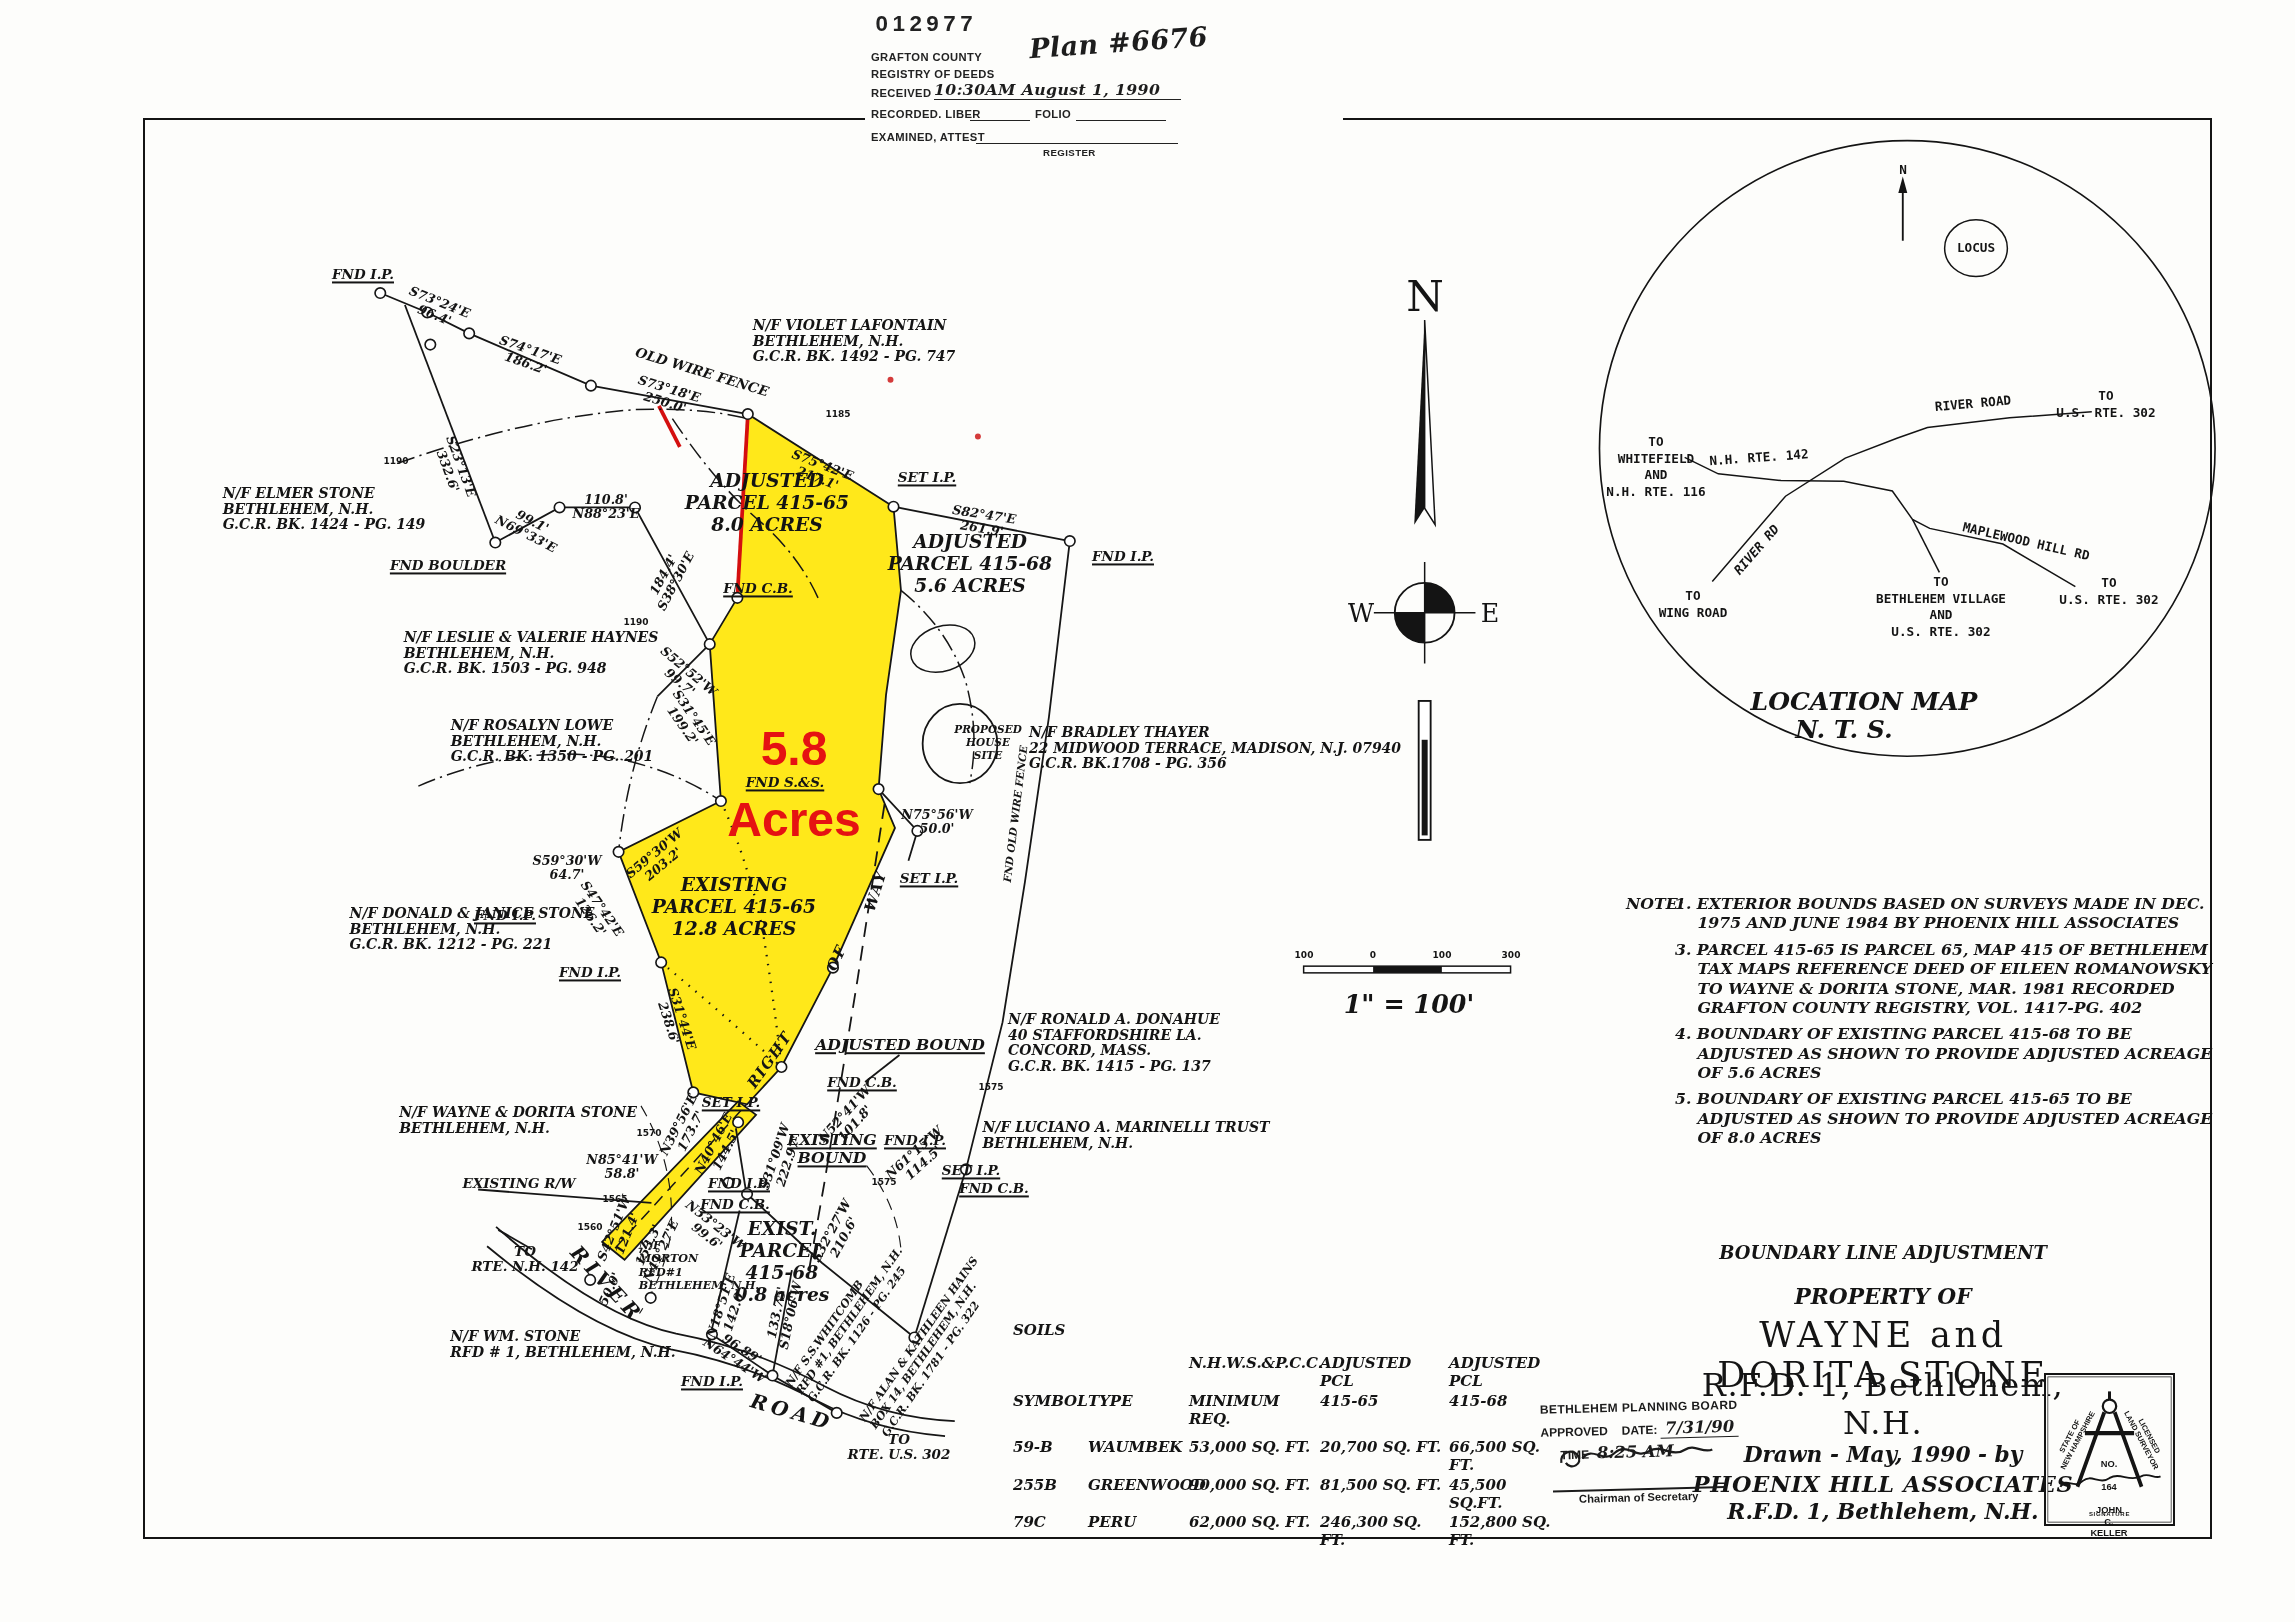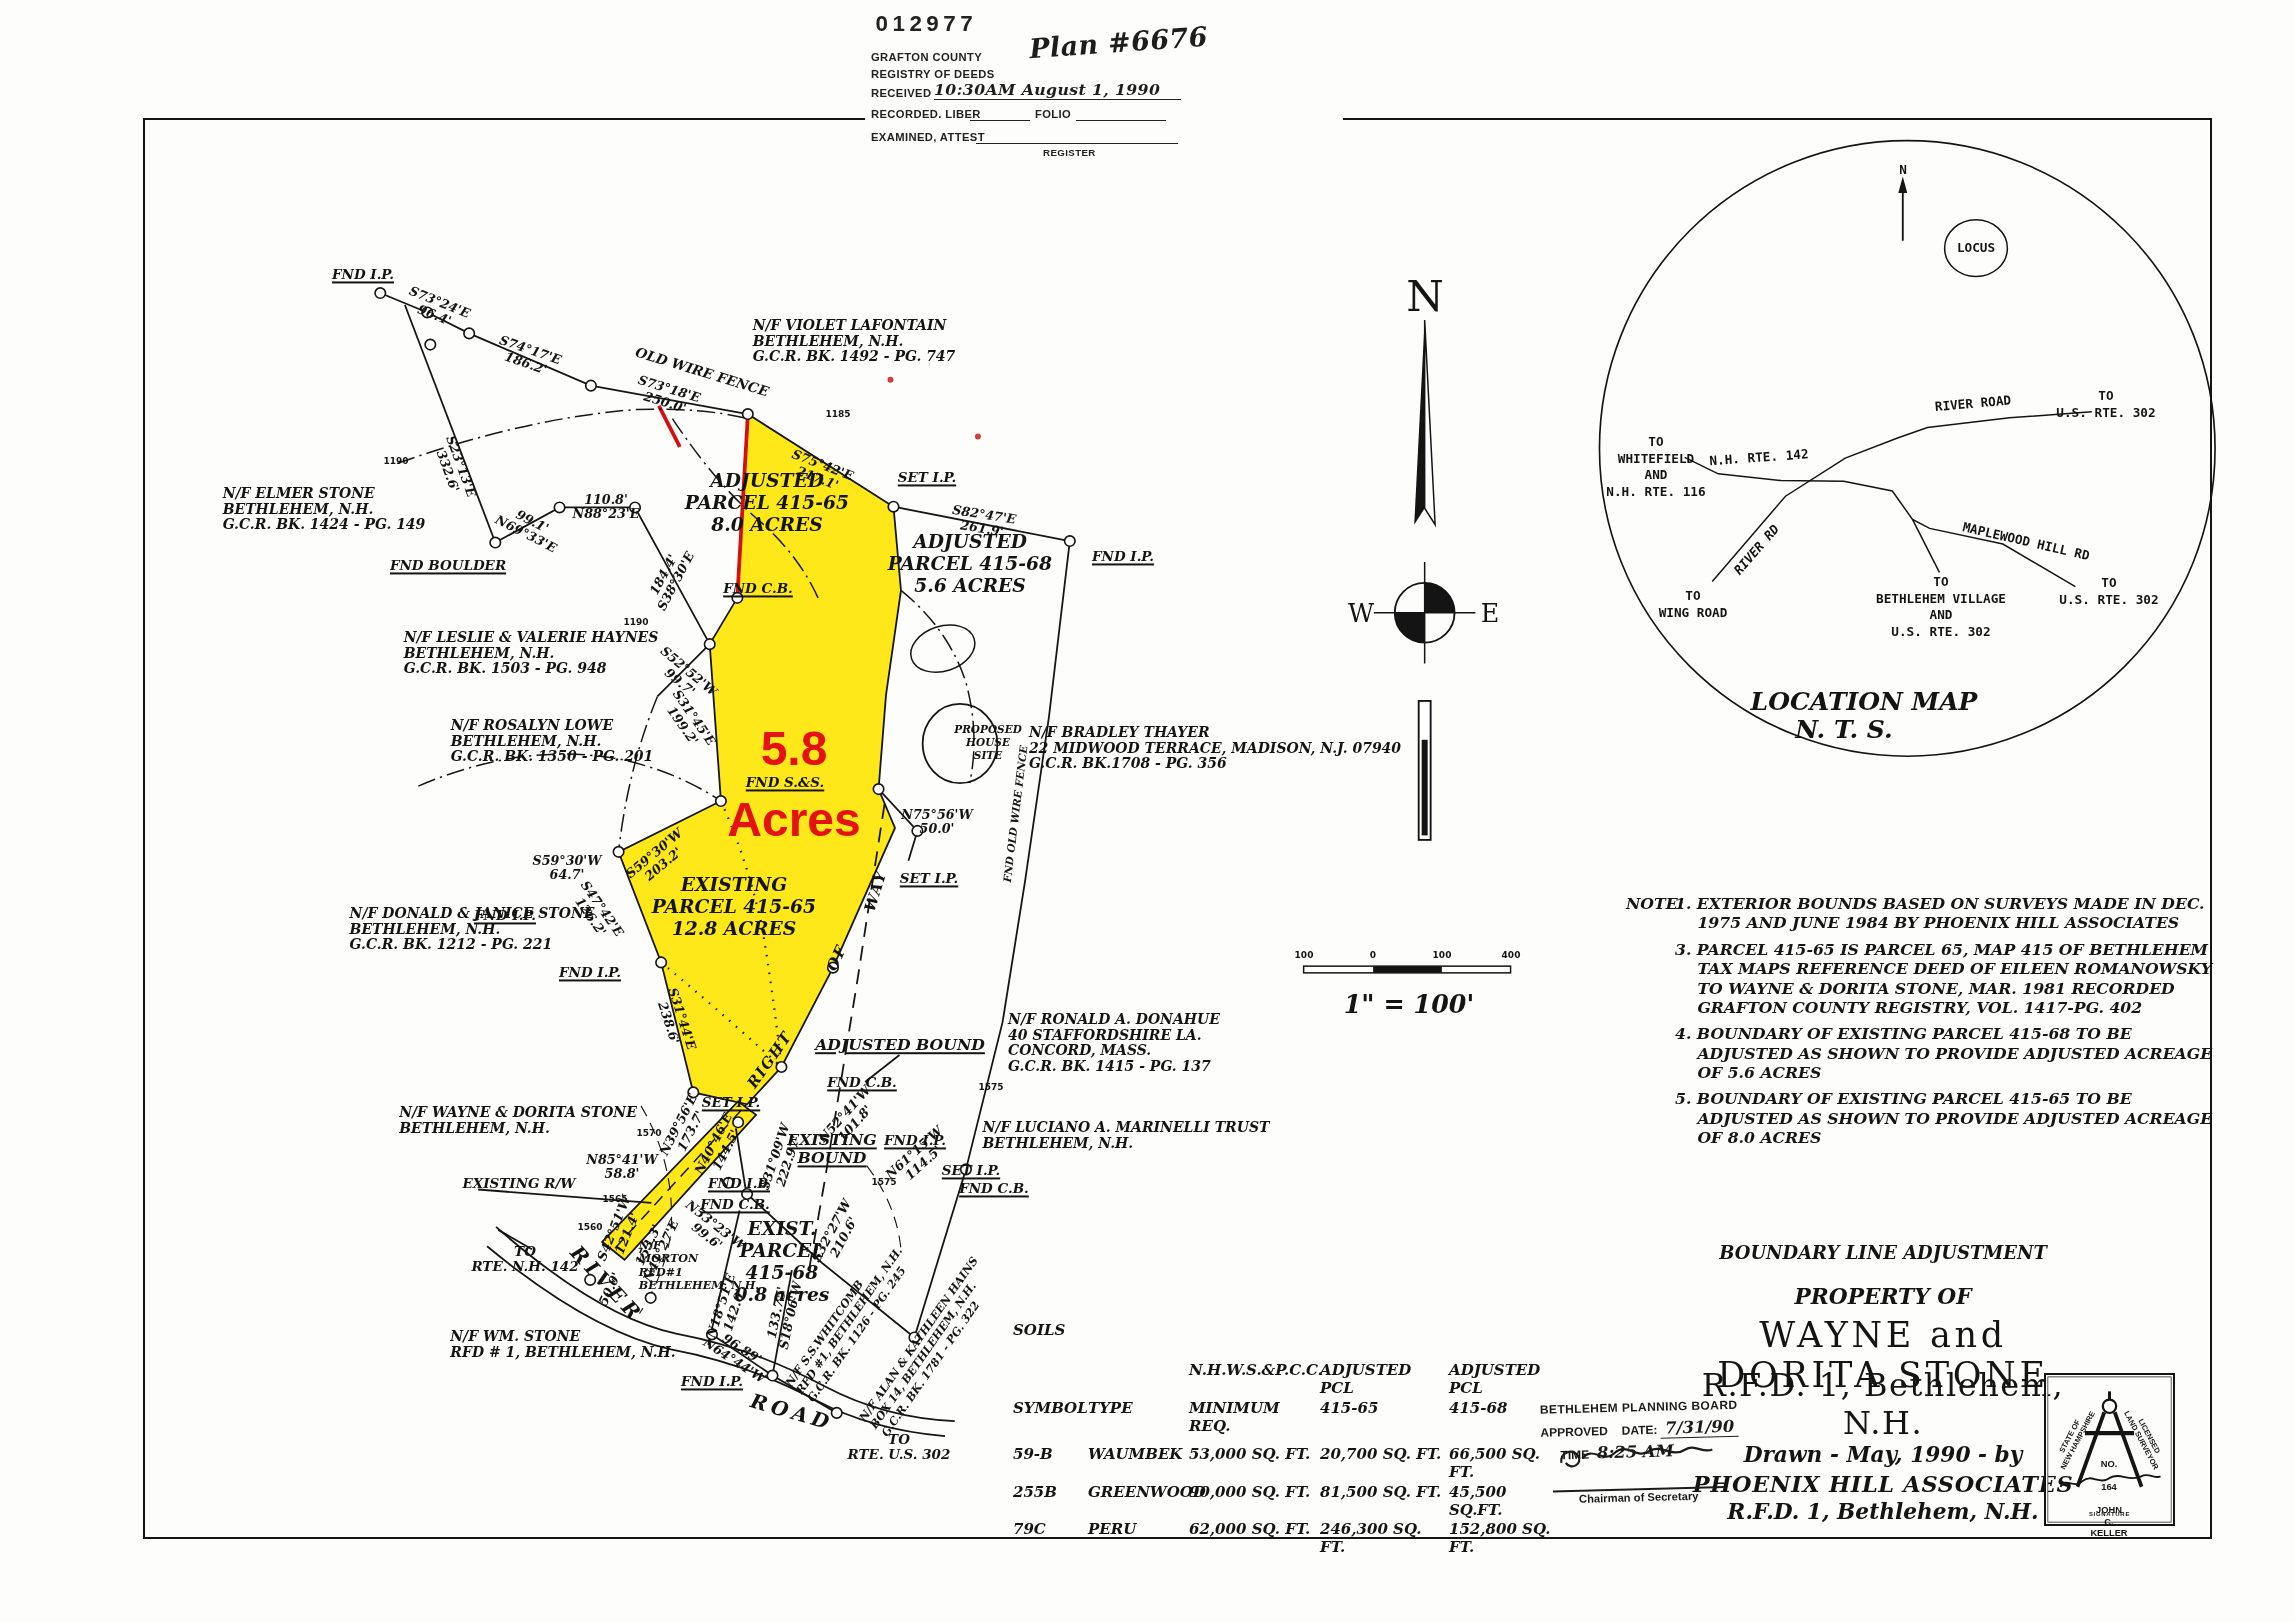--- a/index.html
+++ b/index.html
@@ -39,21 +39,21 @@
 
   
   #notes{position:absolute;left:1626px;top:894px;width:598px;z-index:3;display:flex;
          font-family:"DejaVu Serif",serif;font-weight:bold;font-style:italic;font-size:15.7px;line-height:1.24;}
   #notes .nh{width:49px;flex:none;}
   #notes .note-item{margin-bottom:6.7px;padding-left:22.4px;text-indent:-22.4px;}
 
   
   #soils{position:absolute;left:1013px;top:1321px;z-index:3;font-family:"DejaVu Serif",serif;
          font-weight:bold;font-style:italic;font-size:15px;color:#141414;}
-  #soils-title{margin-bottom:22px;}
+  #soils-title{margin-bottom:15px;}
   #soils-grid{display:grid;grid-template-columns:75px 101px 131px 129px 112px;row-gap:1.5px;}
   .soils-cell{min-height:18.7px;}
   .soils-cell.first{margin-top:9px;}
 
   
   #title-block{position:absolute;left:1681px;top:1242px;width:404px;z-index:3;text-align:center;
                font-family:"DejaVu Serif",serif;color:#141414;}
   #title-block div{position:absolute;width:100%;}
   .tb-head{top:0;font-size:18px;font-weight:bold;font-style:italic;}
   .tb-prop{top:42px;font-size:21.7px;font-weight:bold;font-style:italic;}
@@ -379,21 +379,21 @@
 U.S. RTE. 302</div>
     <div class="ml lm" style="left: 1941px; top: 607px; transform: translate(-50%, -50%) rotate(0deg);">TO
 BETHLEHEM VILLAGE
 AND
 U.S. RTE. 302</div>
     <div class="ml lmtitle" style="left: 1864px; top: 702px; transform: translate(-50%, -50%) rotate(0deg);">LOCATION MAP</div>
     <div class="ml lmtitle" style="left: 1844px; top: 730px; transform: translate(-50%, -50%) rotate(0deg);">N. T. S.</div>
     <div class="ml ctr" style="left: 1304px; top: 955px; transform: translate(-50%, -50%) rotate(0deg);">100</div>
     <div class="ml ctr" style="left: 1373px; top: 955px; transform: translate(-50%, -50%) rotate(0deg);">0</div>
     <div class="ml ctr" style="left: 1442px; top: 955px; transform: translate(-50%, -50%) rotate(0deg);">100</div>
-    <div class="ml ctr" style="left: 1511px; top: 955px; transform: translate(-50%, -50%) rotate(0deg);">400</div>
+    <div class="ml ctr" style="left: 1511px; top: 955px; transform: translate(-50%, -50%) rotate(0deg);">300</div>
   </div>
 
 <div id="registry-stamp">
   <span class="rs" style="left:10.5px;top:6px;font-size:22.4px;letter-spacing:4.5px;font-family:Liberation Sans, sans-serif">012977</span>
   <span class="rs hand" style="left:164px;top:22.4px;font-size:27px;transform:rotate(-4deg)">Plan #6676</span>
   <span class="rs" style="left:6px;top:46px">GRAFTON COUNTY</span>
   <span class="rs" style="left:6px;top:63px">REGISTRY OF DEEDS</span>
   <span class="rs" style="left:6px;top:82px">RECEIVED</span>
   <span class="rs hand rs-line" style="left:69px;top:75px;font-size:15.7px;min-width:247px">10:30AM August 1, 1990</span>
   <span class="rs" style="left:6px;top:103px">RECORDED. LIBER</span>

